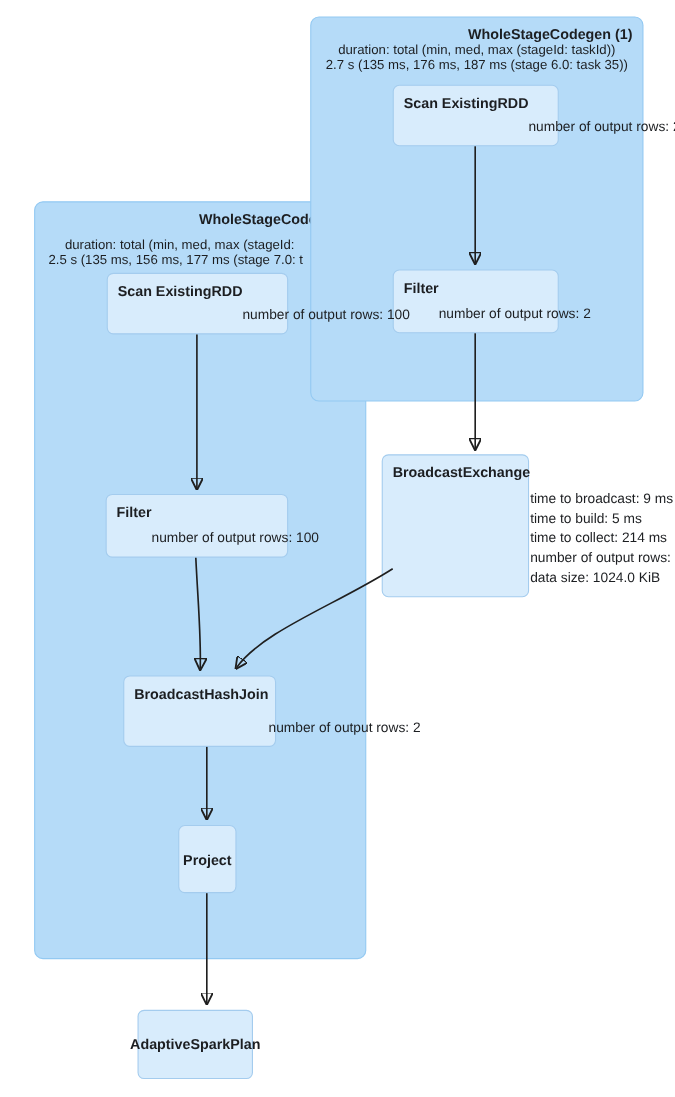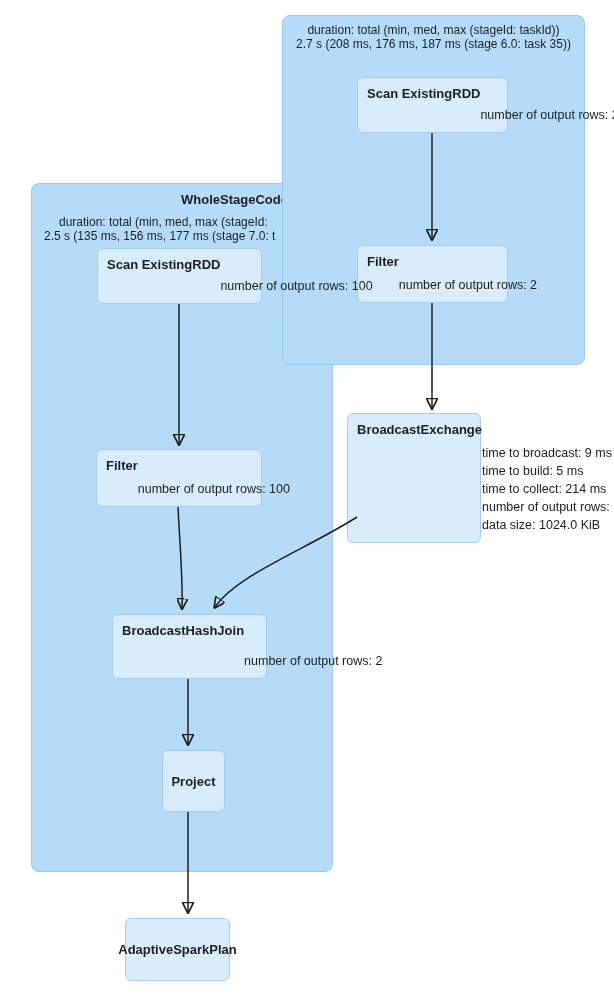--- a/index.html
+++ b/index.html
@@ -35,22 +35,23 @@
 <div class="canvas">
 
   <div class="cluster" style="left:31px;top:183px;width:302px;height:689px;z-index:1">
     <span class="cluster-title abs" style="left:149px;top:8px">WholeStageCode</span>
     <span class="cluster-duration abs" style="left:27px;top:31px">duration: total (min, med, max (stageId:</span>
     <span class="cluster-duration abs" style="left:12px;top:45px">2.5 s (135 ms, 156 ms, 177 ms (stage 7.0: t</span>
   </div>
 
   <div class="cluster" style="left:282px;top:15px;width:303px;height:350px;z-index:2">
     <div class="cluster-header">
+      <div class="cluster-title right">WholeStageCodegen (1)</div>
       <div class="cluster-duration first">duration: total (min, med, max (stageId: taskId))</div>
-      <div class="cluster-duration">2.7 s (208 ms, 176 ms, 187 ms (stage 6.0: task 35))</div>
+      <div class="cluster-duration">2.7 s (135 ms, 176 ms, 187 ms (stage 6.0: task 35))</div>
     </div>
   </div>
 
   <div class="node" style="left:357px;top:77px;width:151px;height:56px">
     <div class="node-title">Scan ExistingRDD</div>
     <div class="node-metrics">
       <div class="node-metric">number of output rows: 2</div>
     </div>
   </div>
 
@@ -79,28 +80,28 @@
     </div>
   </div>
 
   <div class="node" style="left:96px;top:449px;width:166px;height:58px">
     <div class="node-title">Filter</div>
     <div class="node-metrics">
       <div class="node-metric">number of output rows: 100</div>
     </div>
   </div>
 
-  <div class="node" style="left:112px;top:614px;width:155px;height:65px">
+  <div class="node" style="left:112px;top:614px;width:139px;height:65px">
     <div class="node-title">BroadcastHashJoin</div>
     <div class="node-metrics">
       <div class="node-metric">number of output rows: 2</div>
     </div>
   </div>
 
-  <div class="node centered" style="left:162px;top:750px;width:63px;height:62px">
+  <div class="node centered" style="left:162px;top:750px;width:53px;height:62px">
     <div class="node-title">Project</div>
   </div>
 
   <div class="node centered" style="left:125px;top:918px;width:105px;height:63px">
     <div class="node-title">AdaptiveSparkPlan</div>
   </div>
 
   <svg class="edges" width="614" height="997">
     <defs>
       <marker id="arrow" viewBox="0 0 10 10" refX="8.5" refY="5" markerWidth="7.5" markerHeight="7.5" orient="auto">

